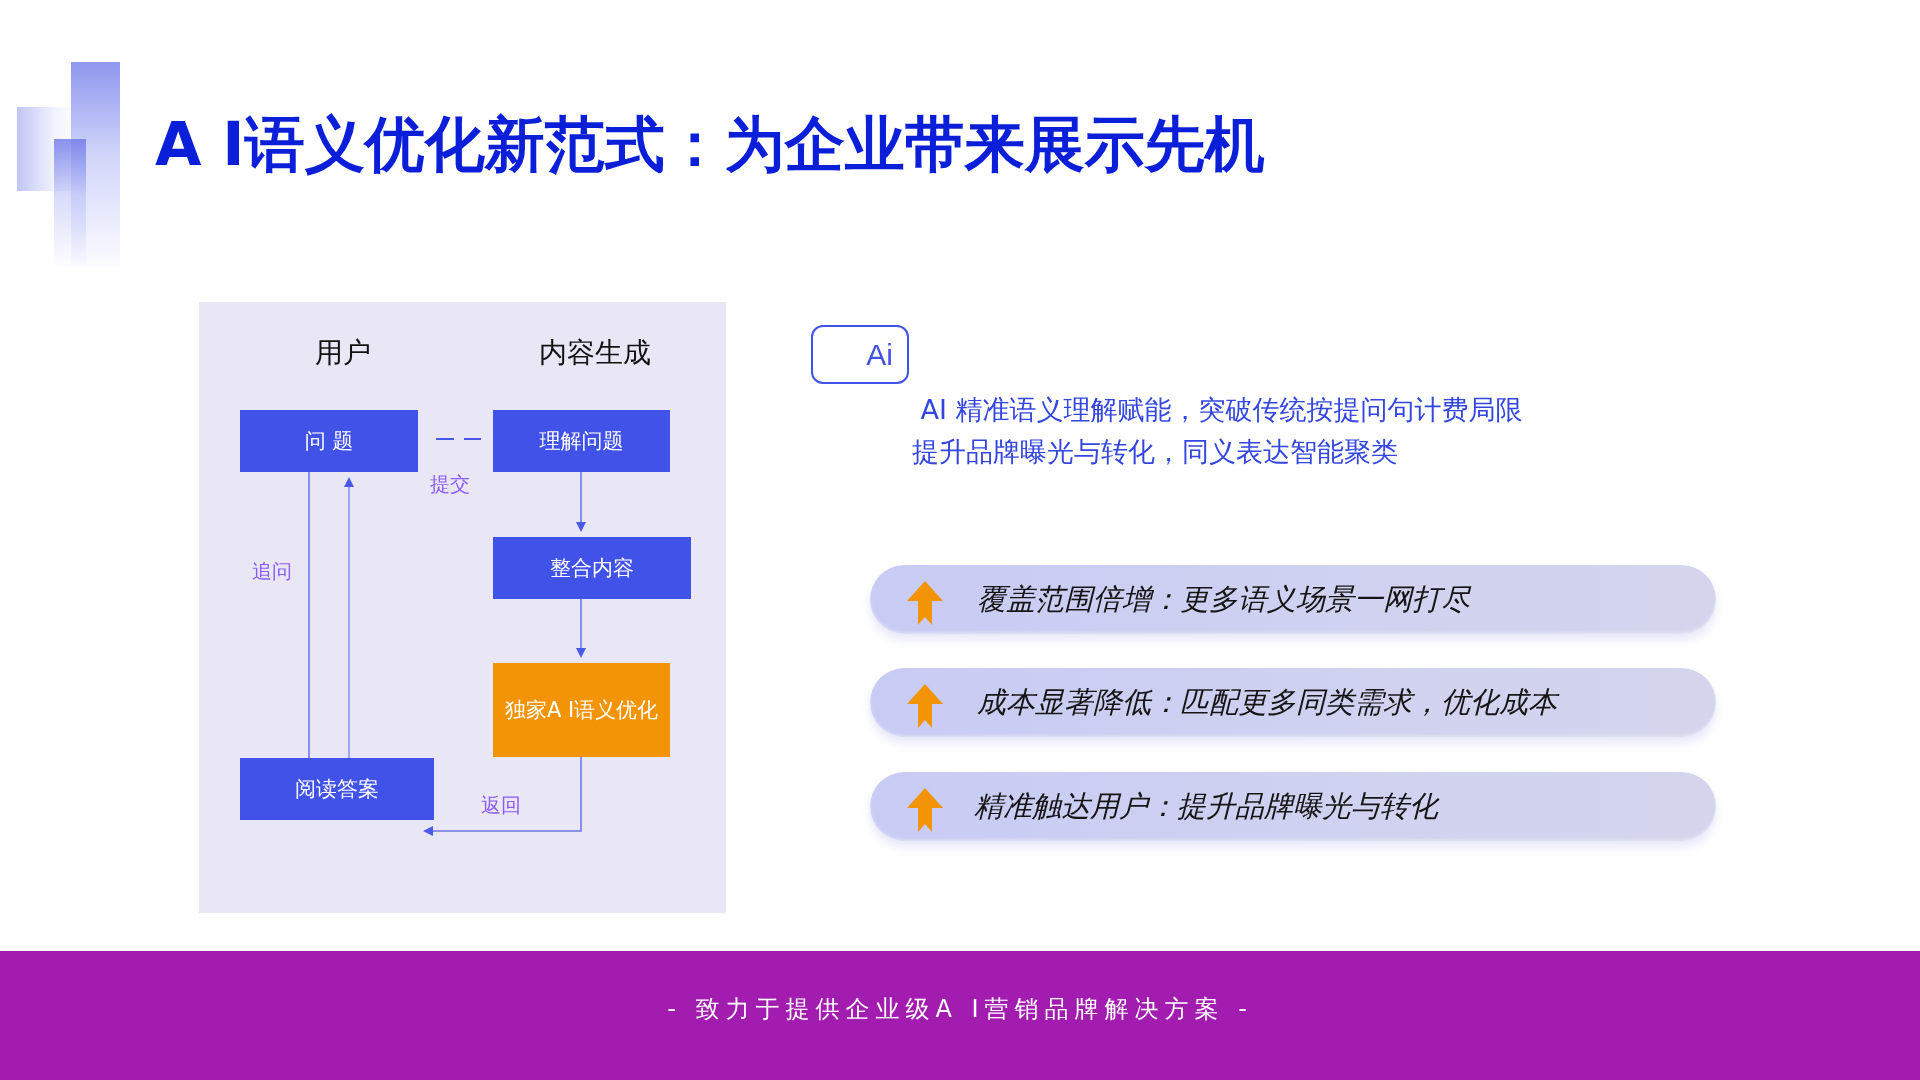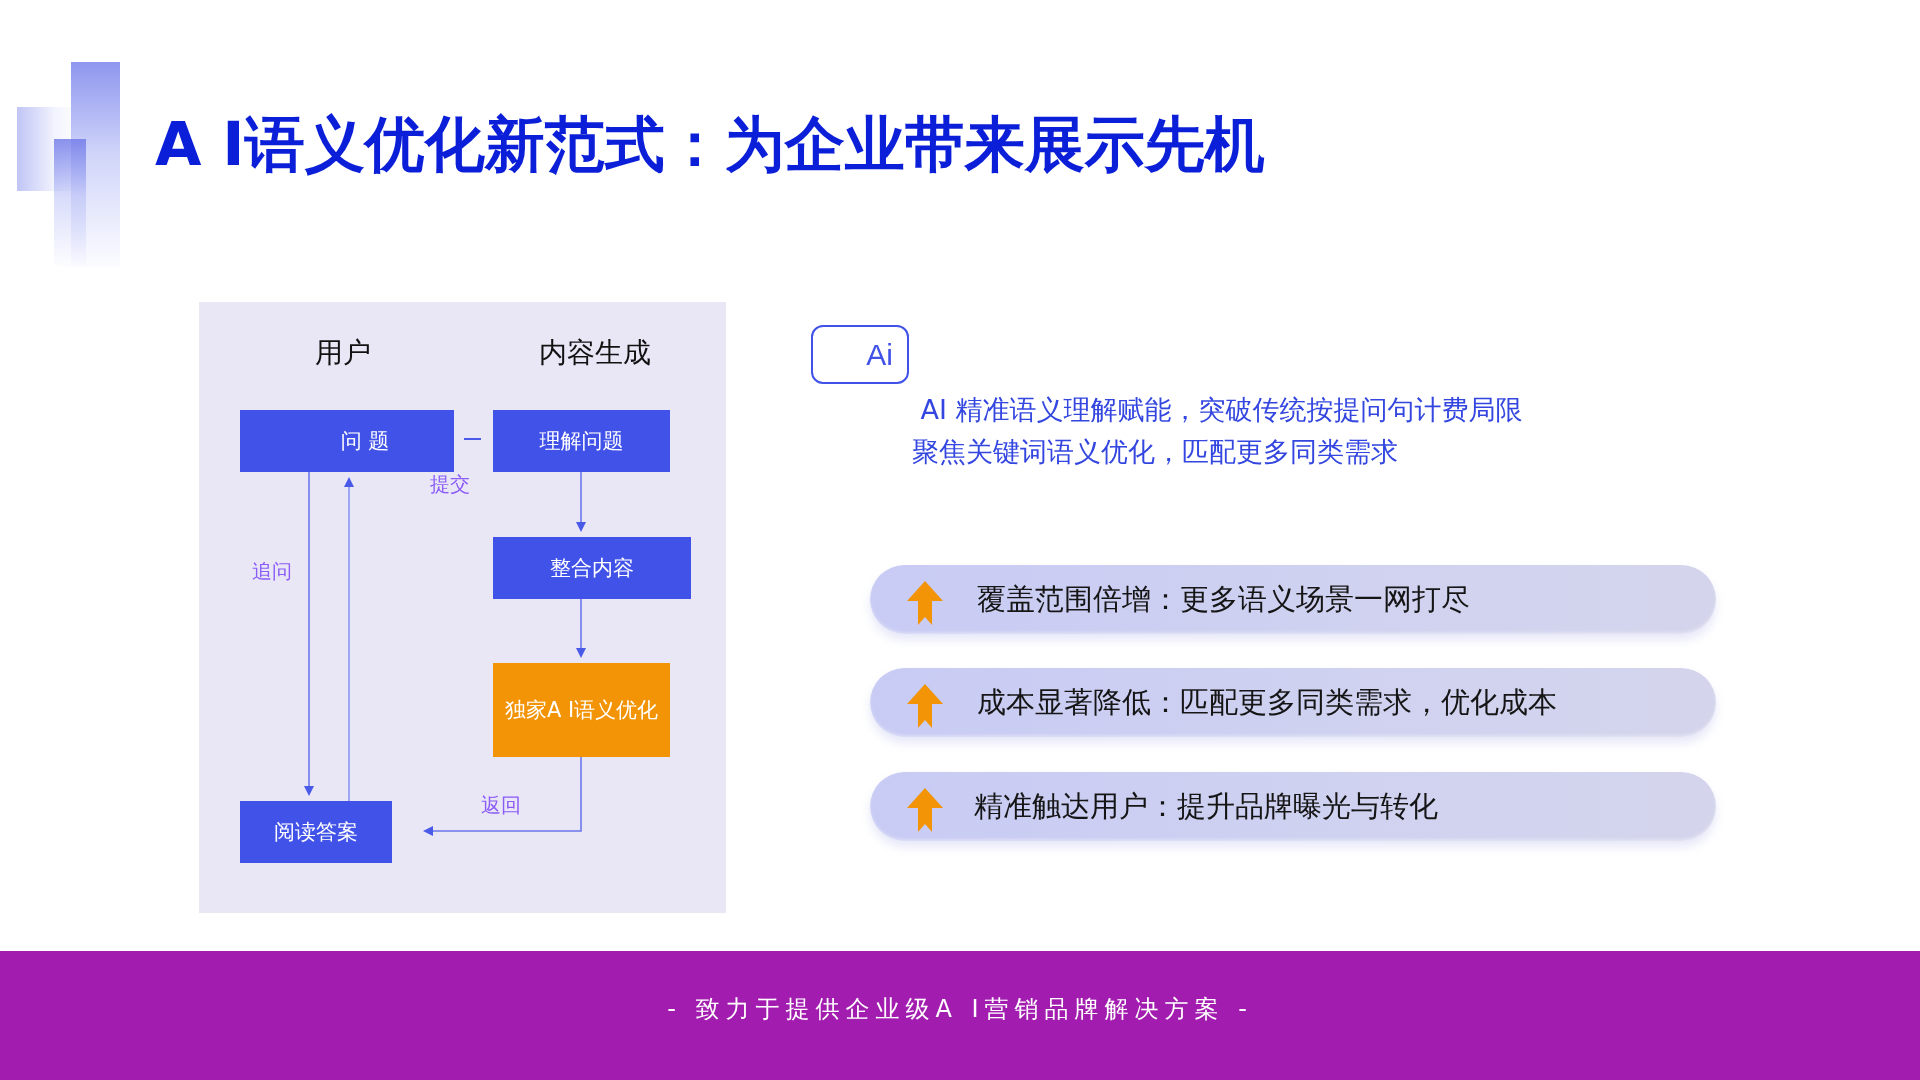--- a/index.html
+++ b/index.html
@@ -52,21 +52,21 @@
 
   
   .pill {
     left: 870px; width: 846px; height: 69px; border-radius: 35px;
     background: linear-gradient(to right, #c8cbf4 0%, #d0d2f0 60%, #d4d5ec 100%);
     box-shadow: 0 6px 10px rgba(200,204,240,0.45), inset 0 -2px 3px rgba(255,255,255,0.35);
   }
   .pill-arrow { position: absolute; left: 37px; top: 16px; width: 36px; height: 44px; }
   .pill-text {
     position: absolute; top: 0; height: 69px; line-height: 69px;
-    font-size: 29px; color: #151515; white-space: nowrap;
+    font-size: 29px; color: #151515; white-space: nowrap; font-style: italic;
   }
 
   
   .footer { left: 0; top: 951px; width: 1920px; height: 129px; background: #a21caf; }
   .footer-text {
     position: absolute; left: 0; right: 0; top: 42px; text-align: center;
     color: #ffffff; font-size: 24px; letter-spacing: 6px; white-space: nowrap;
   }
 </style>
 </head>
@@ -97,33 +97,33 @@
 
   <line x1="581" y1="599" x2="581" y2="653" stroke="#6a78ec" stroke-width="1.6" marker-end="url(#arrowhead)"></line>
 
   <polyline points="581,757 581,831 428,831" fill="none" stroke="#6a78ec" stroke-width="1.6" marker-end="url(#arrowhead)"></polyline>
 
   <line x1="309" y1="472" x2="309" y2="791" stroke="#6a78ec" stroke-width="1.6" marker-end="url(#arrowhead)"></line>
 
   <line x1="349" y1="801" x2="349" y2="482" stroke="#8a96f0" stroke-width="1.6" marker-end="url(#arrowhead)"></line>
 </svg>
 
-<div class="abs node" style="left:240px; top:410px; width:178px; height:62px;padding-left:36px;">问 题</div>
+<div class="abs node" style="left:240px; top:410px; width:178px; height:62px;">问 题</div>
 <div class="abs node" style="left:493px; top:410px; width:177px; height:62px;">理解问题</div>
 <div class="abs node" style="left:493px; top:537px; width:198px; height:62px;">整合内容</div>
 <div class="abs node orange" style="left:493px; top:663px; width:177px; height:94px;">独家A I语义优化</div>
-<div class="abs node" style="left:240px; top:801px; width:152px; height:62px;">阅读答案</div>
+<div class="abs node" style="left:240px; top:758px; width:194px; height:62px;">阅读答案</div>
 
 <div class="abs edge-label" style="left:430px; top:471px;">提交</div>
 <div class="abs edge-label" style="left:252px; top:558px;">追问</div>
 <div class="abs edge-label" style="left:481px; top:792px;">返回</div>
 
 <div class="abs ai-icon">Ai</div>
 <div class="abs desc" style="left:912px; top:390px;"> AI 精准语义理解赋能，突破传统按提问句计费局限</div>
-<div class="abs desc" style="left:912px; top:432px;">聚焦关键词语义优化，匹配更多同类需求</div>
+<div class="abs desc" style="left:912px; top:432px;">提升品牌曝光与转化，同义表达智能聚类</div>
 
 <div class="abs pill" style="top:565px;">
   <svg class="pill-arrow" viewBox="0 0 36 44">
     <path d="M18,0 L36,20 L25,20 L25,44 L18,36 L11,44 L11,20 L0,20 Z" fill="#f29406"></path>
   </svg>
   <span class="pill-text" style="left:107px;">覆盖范围倍增：更多语义场景一网打尽</span>
 </div>
 
 <div class="abs pill" style="top:668px;">
   <svg class="pill-arrow" viewBox="0 0 36 44">

